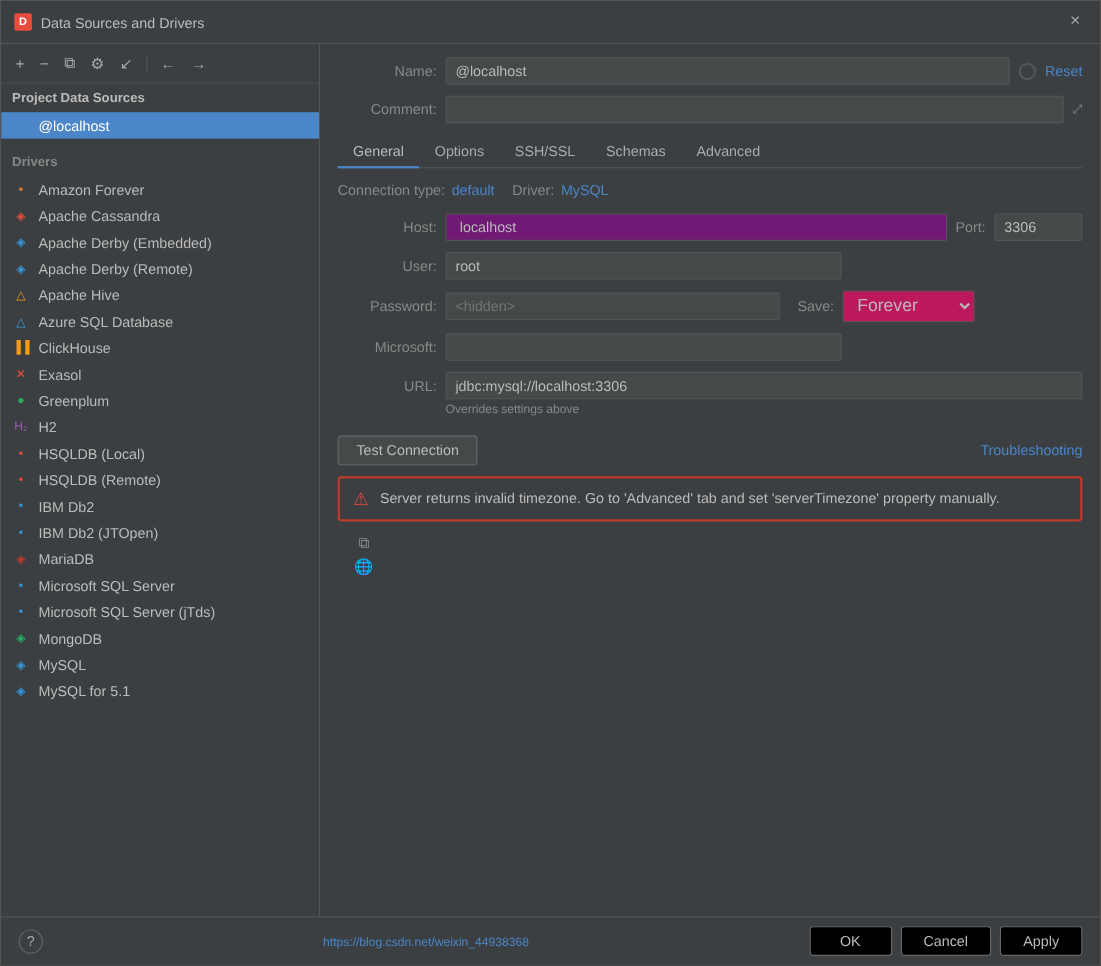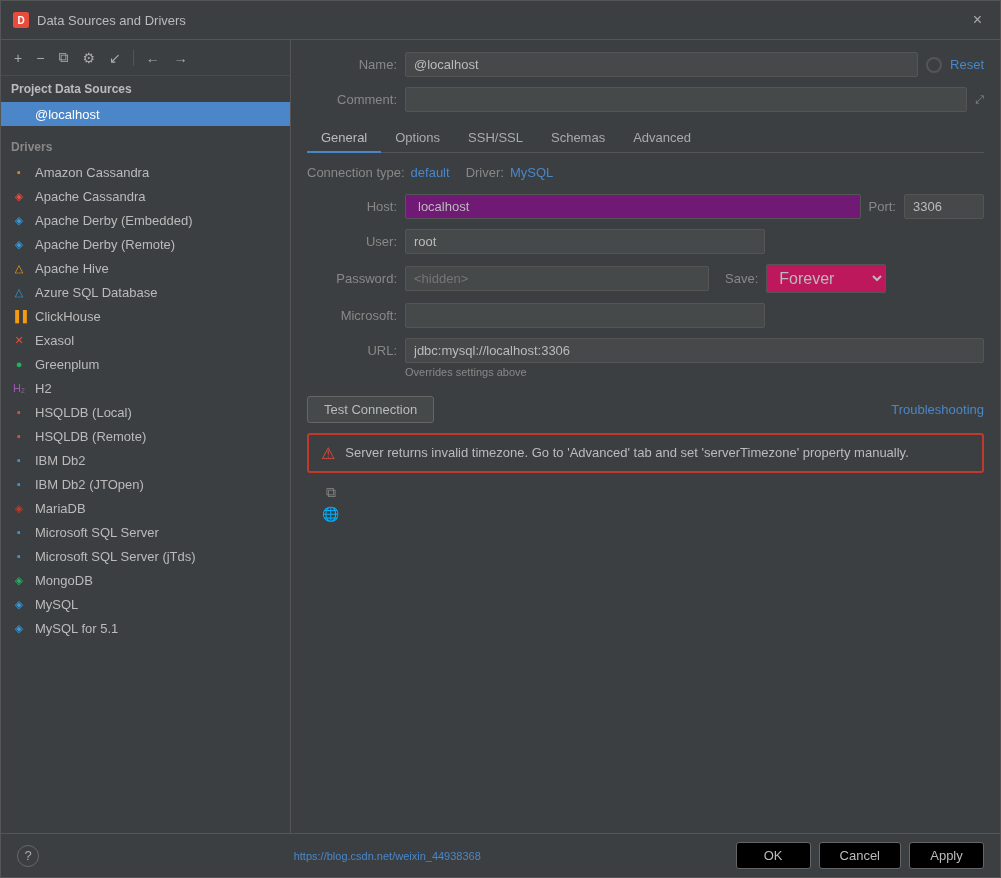--- a/index.html
+++ b/index.html
@@ -515,21 +515,21 @@
       <div class="list-item selected">
         <span class="icon" style="color: #4a86c8;">◈</span>
         <span>@localhost</span>
       </div>
 
       <div class="drivers-section">
         <div class="drivers-label">Drivers</div>
         <div id="drivers-list">
             <div class="list-item">
       <span class="icon icon-redshift" style="font-size:11px;">▪</span>
-      <span>Amazon Cassandra</span>
+      <span>Amazon Forever</span>
     </div>
             <div class="list-item">
       <span class="icon icon-cassandra" style="font-size:11px;">◈</span>
       <span>Apache Cassandra</span>
     </div>
             <div class="list-item">
       <span class="icon icon-derby" style="font-size:11px;">◈</span>
       <span>Apache Derby (Embedded)</span>
     </div>
             <div class="list-item">

